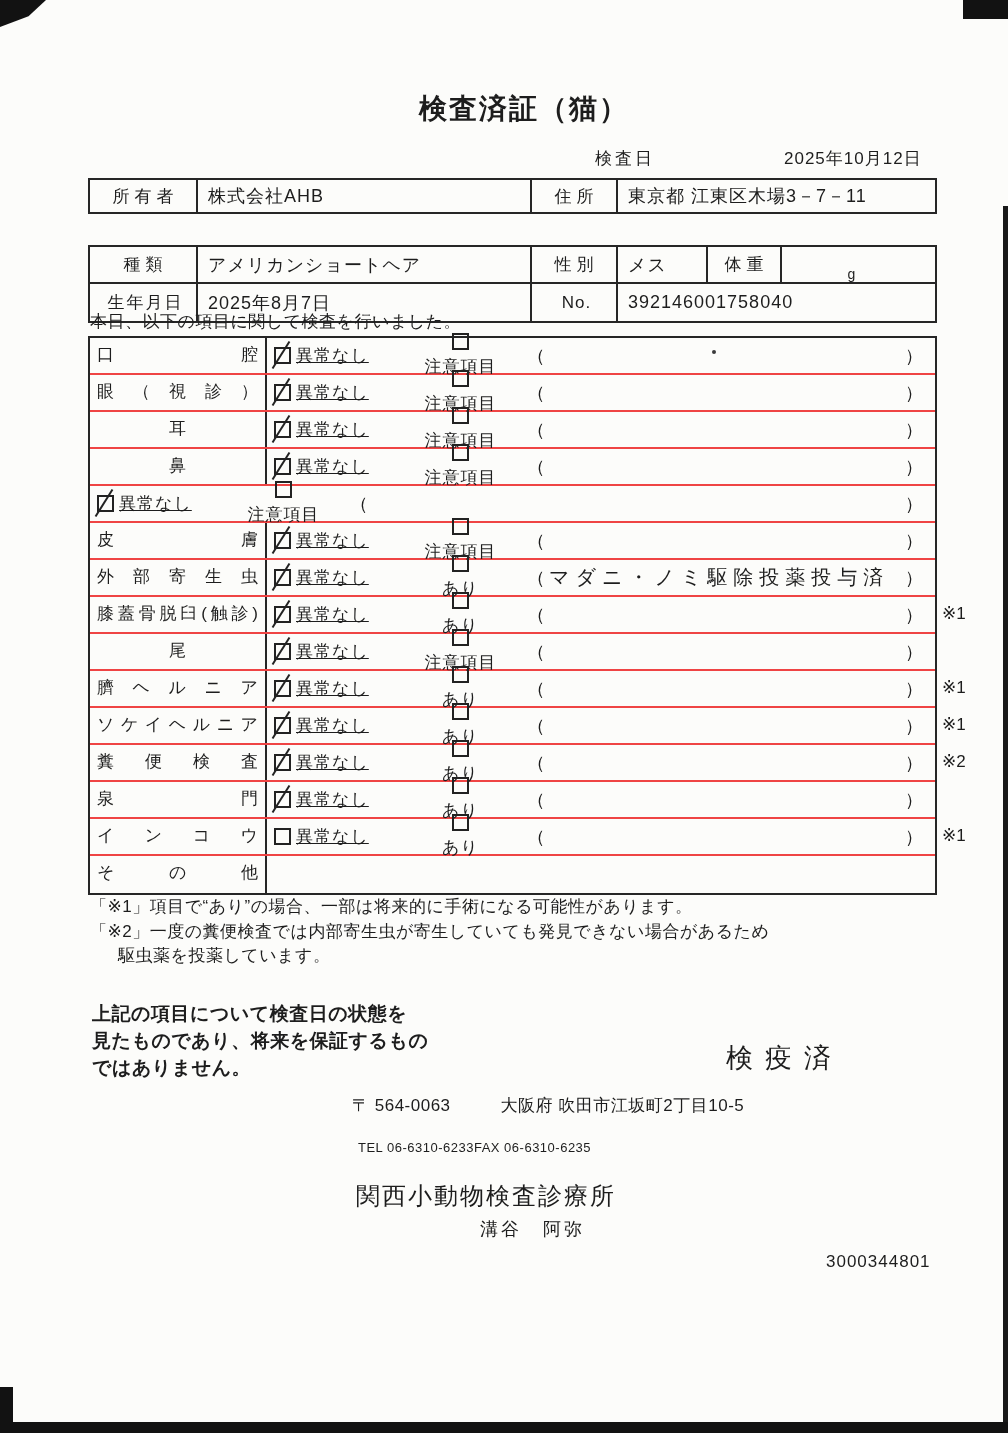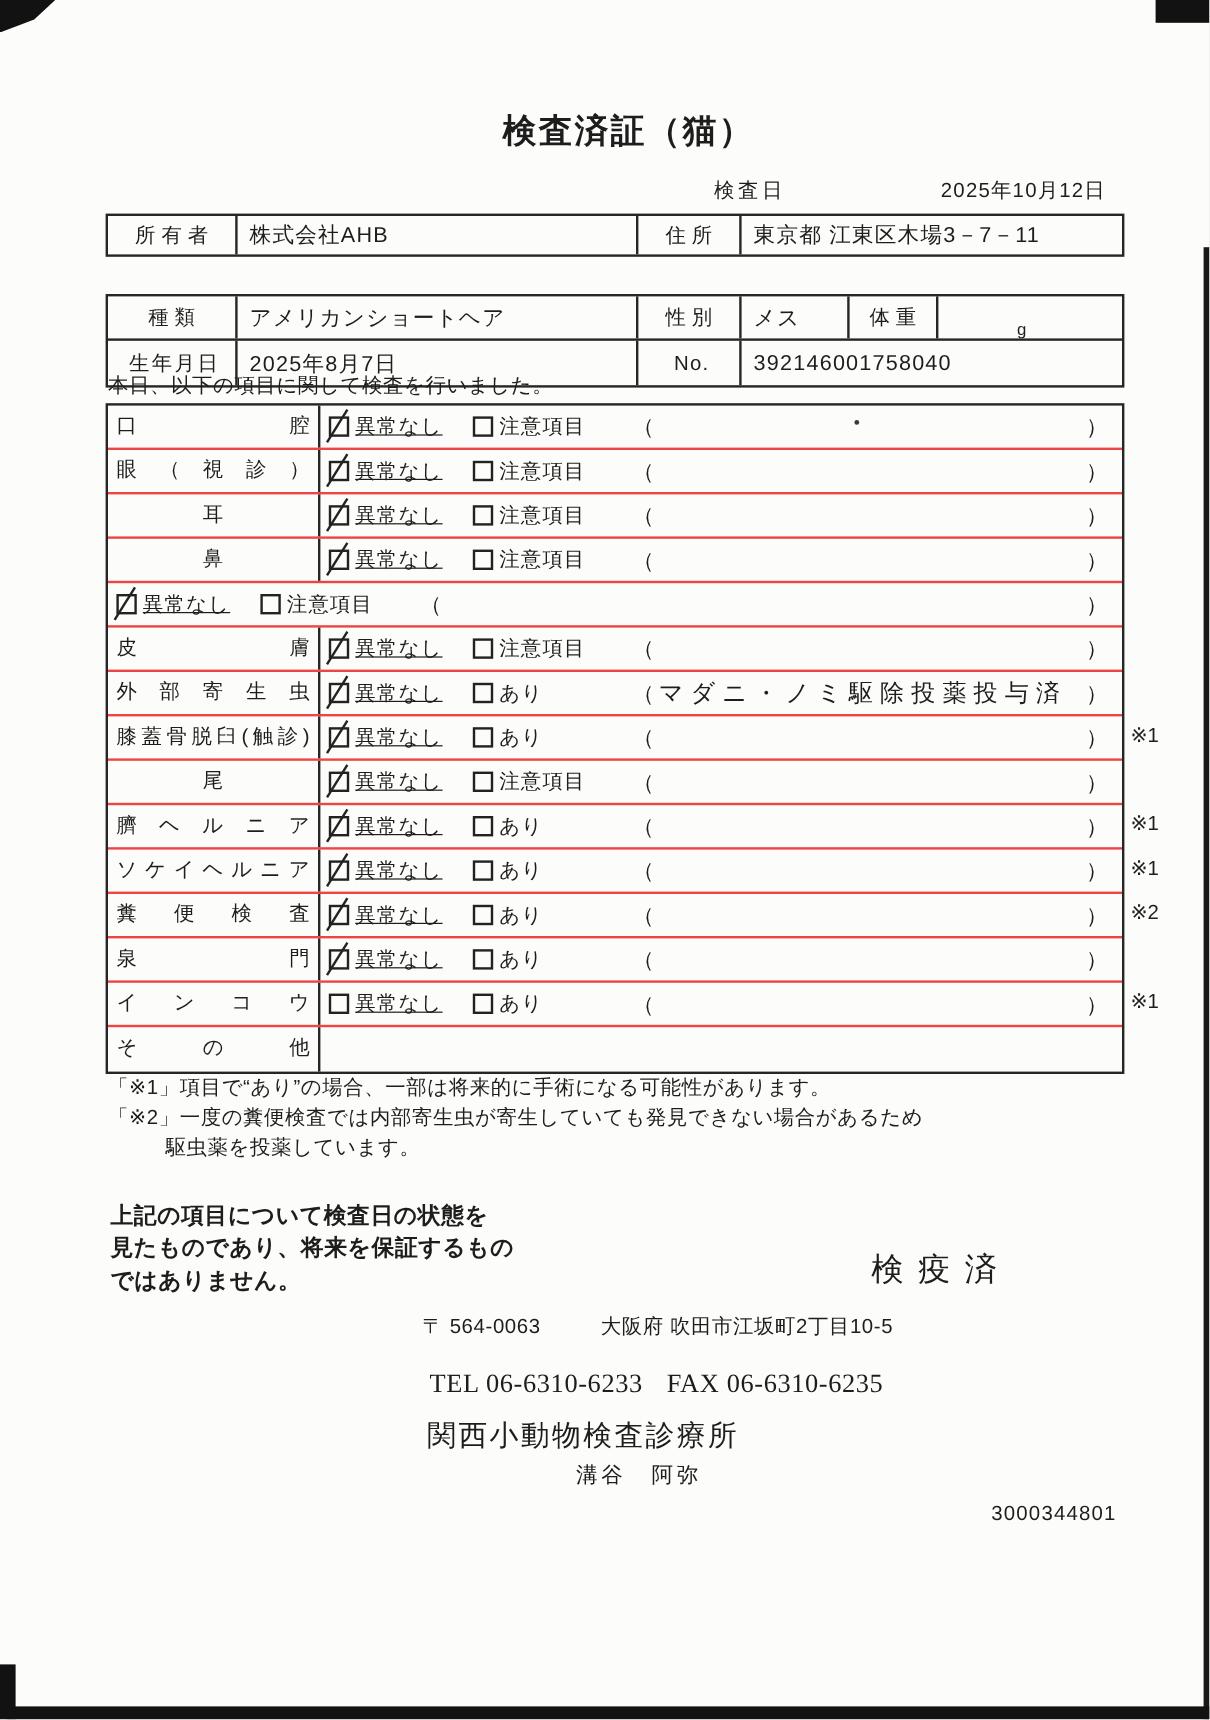--- a/index.html
+++ b/index.html
@@ -39,42 +39,42 @@
   .crow:last-child { border-bottom:none; }
   .clabel {
     width:177px; box-sizing:border-box; border-right:2px solid #262626;
     padding:0 7px; line-height:33px; font-size:17px;
     text-align:justify; text-align-last:justify; overflow:hidden;
   }
   .clabel.center { text-align:center; text-align-last:center; }
   .copts { flex:1; display:flex; align-items:center; }
   .opt { display:flex; align-items:center; gap:5px; box-sizing:border-box; }
   .opt1 { margin-left:7px; width:120px;text-decoration:underline; }
-  .opt2 { width:133px; }
+  .opt2 { width:133px;flex-direction:column; }
   .optlabel { font-size:17px; letter-spacing:1px; white-space:nowrap; }
   .box { position:relative; width:13px; height:13px; border:2px solid #222; box-sizing:content-box; flex:none; }
   .box[data-checked="true"]::after {
     content:""; position:absolute; left:4px; top:-10px; width:2px; height:32px;
     background:#222; transform:rotate(32deg);
   }
   .paren { flex:1; display:flex; align-items:center; padding-right:12px; font-size:18px; }
   .po { margin-right:4px; }
   .pcontent { flex:1; font-size:20px; letter-spacing:6px; white-space:nowrap; overflow:hidden; }
   .pc { margin-left:auto; }
   .note { position:absolute; left:852px; top:6px; font-size:17px; white-space:nowrap; }
 
   
   .footnotes { top:894px; left:90px; font-size:17px; line-height:25px; letter-spacing:0.5px; }
-  .fn-indent { margin-left:48px; }
+  .fn-indent { margin-left:28px;font-family:Liberation Mono, monospace; }
 
   
   .disclaimer { top:1000px; left:92px; font-size:19px; line-height:27px; font-weight:600; letter-spacing:0.5px; }
   .stamp { top:1040px; left:726px; font-size:27px; letter-spacing:12px; font-weight:500; white-space:nowrap; }
   .postal-line { top:1094px; left:352px; font-size:17px; display:flex; gap:50px; letter-spacing:0.5px; }
-  .tel-line { top:1140px; left:358px; font-size:22px; display:flex; gap:20px; letter-spacing:0.5px;font-family:Liberation Serif, serif; }
+  .tel-line { top:1140px; left:358px; font-size:13px; display:flex; letter-spacing:0.5px; }
   .clinic-name { top:1180px; left:356px; font-size:24px; letter-spacing:2px; }
   .clinic-person { top:1217px; left:480px; font-size:18px; letter-spacing:3px; }
   .serial { top:1252px; left:826px; font-size:17px; letter-spacing:1px; }
 
   
   .art { position:absolute; background:#121212; }
   .art-tl { top:0; left:0; width:46px; height:27px; clip-path:polygon(0 0,100% 0,62% 60%,0 100%); }
   .art-tr { top:0; right:0; width:45px; height:19px; }
   .art-right { top:206px; right:0; width:5px; height:1227px; background:#191919; }
   .art-bottom { left:6px; right:0; bottom:0; height:11px; }

